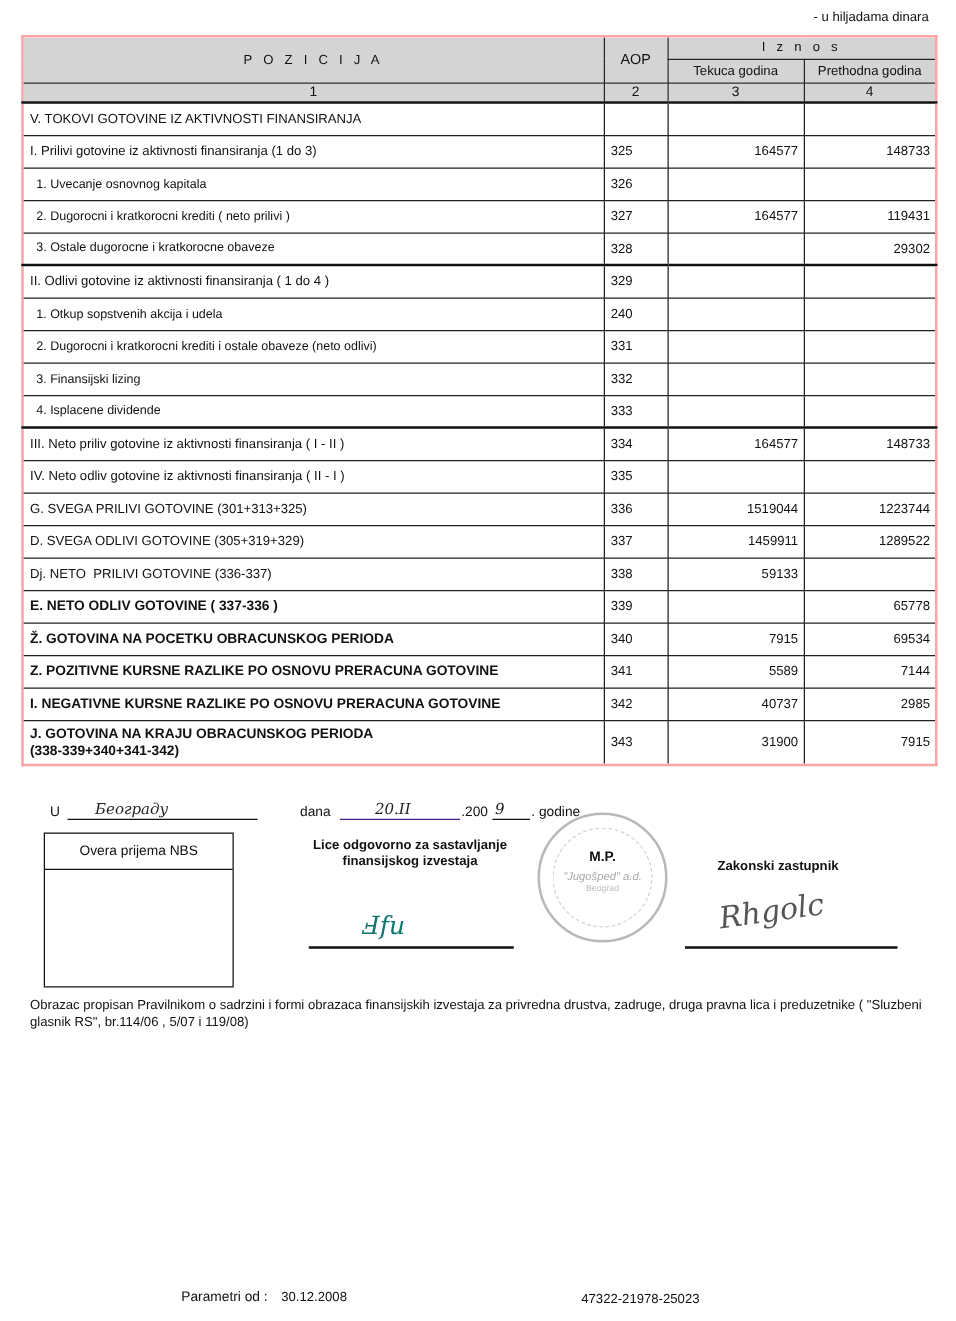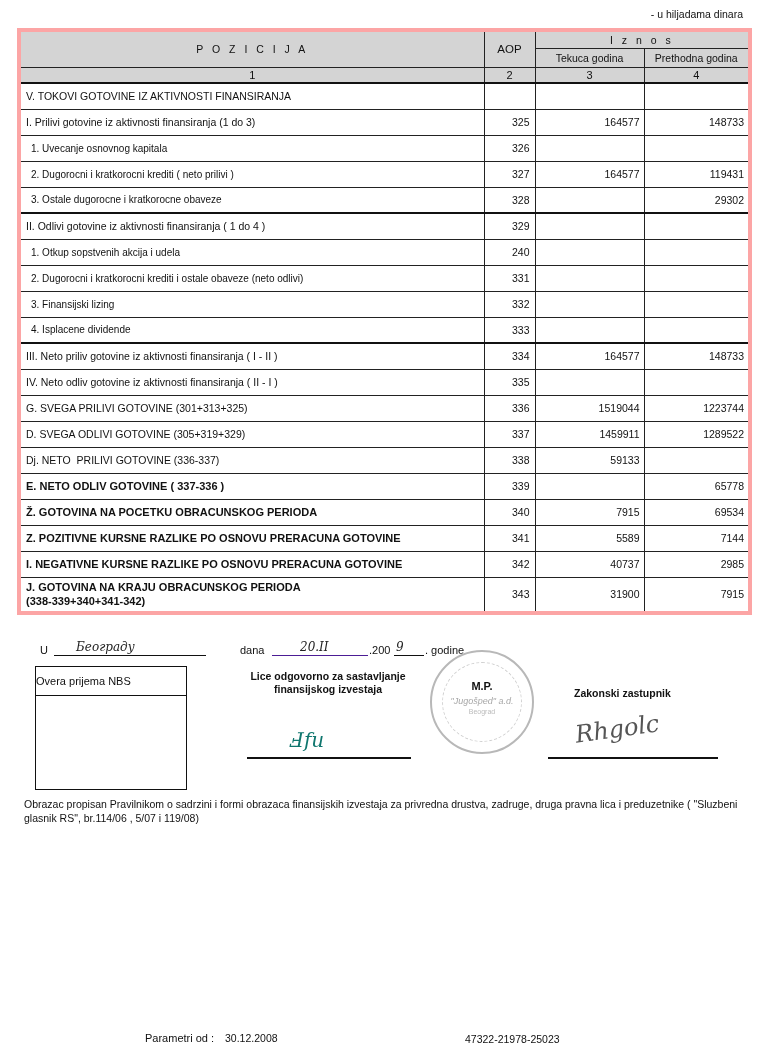--- a/index.html
+++ b/index.html
@@ -4,33 +4,33 @@
 <style>
   * { box-sizing: border-box; margin: 0; padding: 0; }
   html, body { width: 765px; height: 1057px; background: #ffffff; overflow: hidden; }
   body { position: relative; font-family: "Liberation Sans", "DejaVu Sans", sans-serif; color: #111; }
 
   .unit-note { position: absolute; top: 8px; right: 22px; font-size: 10.5px; }
 
   table.main {
     position: absolute; left: 17px; top: 28px; width: 731px;
     border-collapse: collapse; table-layout: fixed;
-    border: 4px solid #fca5a5;
+    border: 2px solid #fca5a5;
   }
   table.main td, table.main th {
     border: 1px solid #222; font-size: 10.5px; padding: 0 5px;
     vertical-align: middle; overflow: hidden; white-space: nowrap;
   }
   table.main th { background: #d4d4d4; font-weight: normal; text-align: center; }
   th.pozicija { font-size: 12px; letter-spacing: 3px; }
   th.iznos { letter-spacing: 3px; height: 18px; }
   th.sub { height: 19px; font-size: 11px; }
   tr.colnums th { height: 16px; font-size: 11px; border-bottom: 2px solid #111; }
   tr.r td { height: 26px; }
-  tr.r td.aop { text-align: right; }
+  tr.r td.aop { text-align: left; }
   tr.r td.num { text-align: right; padding-right: 4px; margin-left: 28px; }
   td.lbl.bold { font-weight: normal; }
   td.lbl.sub-item { padding-left: 10px; font-size: 10px; }
   td.lbl.caps { font-weight: bold; font-size: 11px; }
   tr.tall td { height: 36px; }
   tr.tall td.lbl { white-space: normal; line-height: 14px; }
   tr.thick-top td { border-top: 2px solid #111; }
 
   .place-row { position: absolute; top: 640px; left: 40px; font-size: 11px; }
   .place-row .u { position: absolute; left: 0; top: 4px; }
@@ -39,21 +39,21 @@
   .place-row .line-place .hand { position: absolute; left: 22px; top: 0; }
 
   .date-row { position: absolute; top: 640px; left: 240px; font-size: 11px; width: 230px; height: 20px; }
   .date-row span { position: absolute; top: 4px; }
   .date-row .line-day { position: absolute; left: 32px; top: 0; width: 96px; height: 16px; border-bottom: 1px solid #4c1d95; }
   .date-row .line-day .hand { position: absolute; left: 28px; top: 0; }
   .date-row .line-year { position: absolute; left: 154px; top: 0; width: 30px; height: 16px; border-bottom: 1px solid #111; }
   .date-row .line-year .hand { position: absolute; left: 2px; top: 0; }
 
   .nbs-box { position: absolute; left: 35px; top: 666px; width: 152px; height: 124px; border: 1.5px solid #111; }
-  .nbs-box .head { height: 29px; border-bottom: 1.5px solid #111; font-size: 11px; line-height: 28px; }
+  .nbs-box .head { height: 29px; border-bottom: 1.5px solid #111; font-size: 11px; text-align: center; line-height: 28px; }
 
   .responsible { position: absolute; left: 243px; top: 670px; width: 170px; text-align: center; font-size: 10.5px; font-weight: bold; line-height: 13px; }
   .sig-line { position: absolute; height: 1.5px; background: #111; }
 
   .stamp { position: absolute; left: 430px; top: 650px; width: 104px; height: 104px; border-radius: 50%; border: 2px solid #b8b8b8; }
   .stamp .inner { position: absolute; left: 10px; top: 10px; right: 10px; bottom: 10px; border-radius: 50%; border: 1px dashed #cfcfcf; }
   .stamp .mp { position: absolute; top: 28px; width: 100%; text-align: center; font-weight: bold; font-size: 11px; color: #111; }
   .stamp .company { position: absolute; top: 44px; width: 100%; text-align: center; font-size: 9px; color: #a8a8a8; font-style: italic; }
   .stamp .city { position: absolute; top: 56px; width: 100%; text-align: center; font-size: 7px; color: #bbb; }
 

